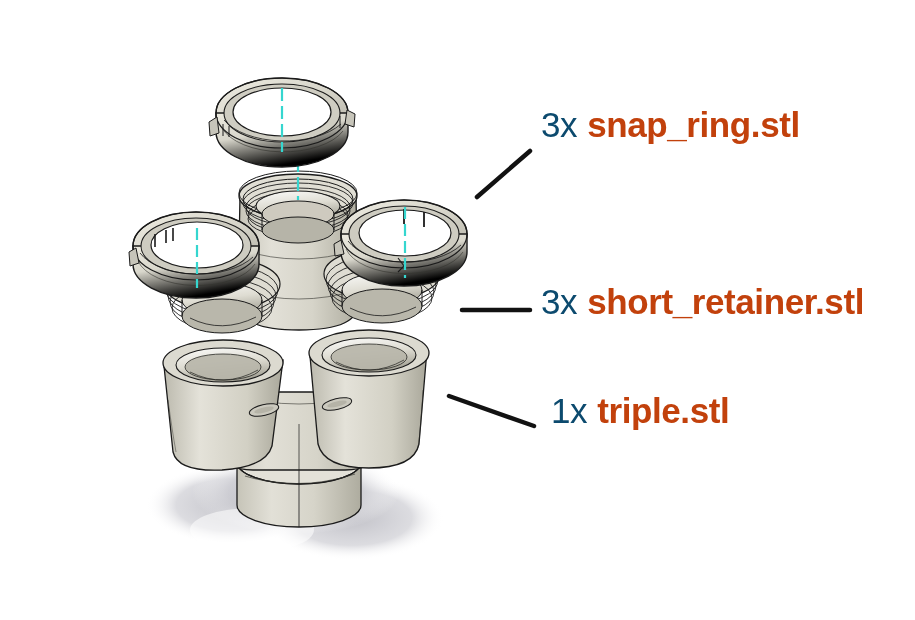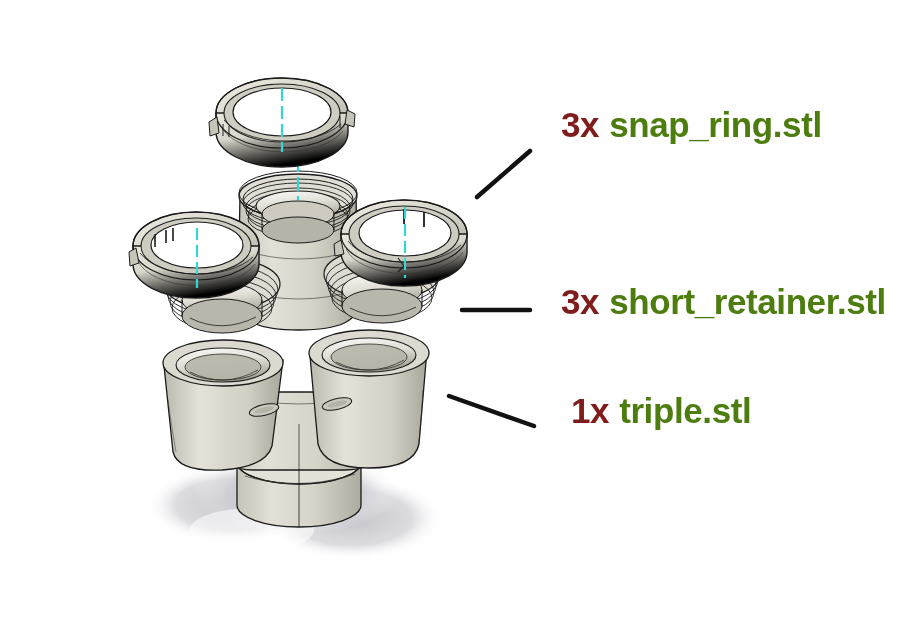--- a/index.html
+++ b/index.html
@@ -28,27 +28,26 @@
     position: absolute;
     white-space: nowrap;
     font-family: "Liberation Sans", sans-serif;
     font-weight: bold;
     font-size: 35px;
     letter-spacing: -0.4px;
     line-height: 1;
     color: #121212;
   }
   .part-label .qty {
-    color: #7f1d1d;
-    font-weight: bold;
+    color: #0c4a6e;
+    font-weight: normal;
     margin-right: 10px;
-    margin-left: 20px;
   }
   .part-label .pname {
-    color: #4d7c0f;
+    color: #c2410c;
     text-align: right;
   }
 
   #label-snap-ring      { left: 541px; top: 107px; }
   #label-short-retainer { left: 541px; top: 284px; }
   #label-triple         { left: 551px; top: 393px; }
 
   
   #leaders {
     position: absolute;

